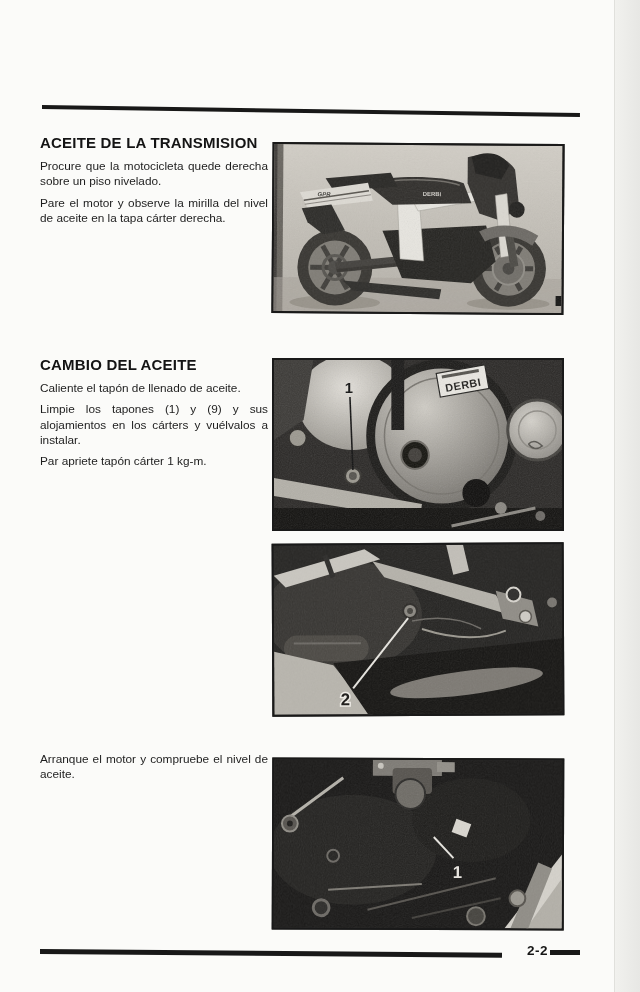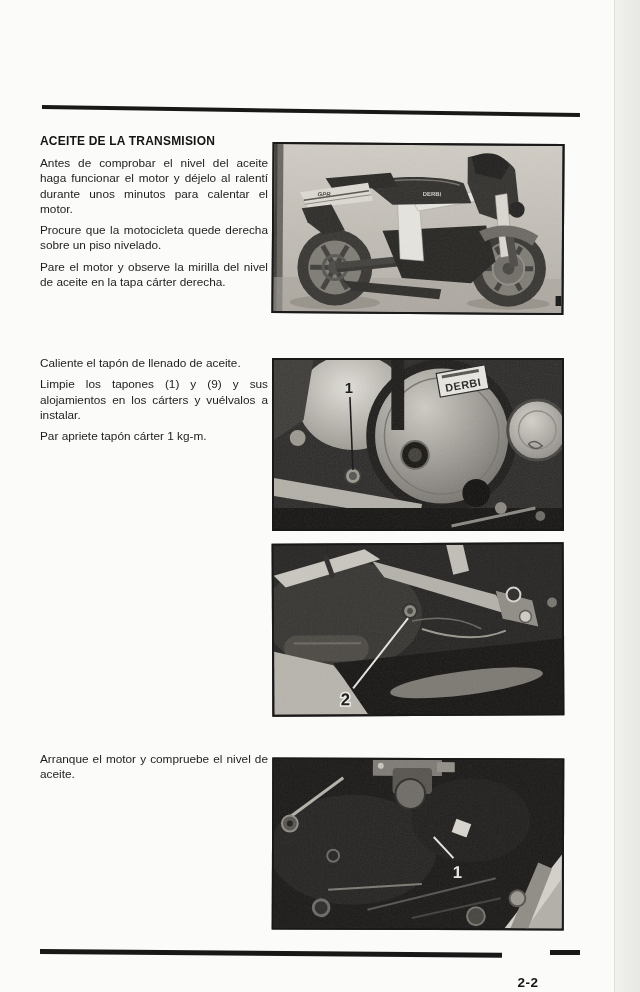--- a/index.html
+++ b/index.html
@@ -13,21 +13,21 @@
     position:absolute;top:0;right:0;width:25px;height:992px;
     background:linear-gradient(to right,#f1f1ee,#e7e7e4);
     border-left:1px solid #e0e0dc;
   }
   .top-rule{
     position:absolute;left:42px;top:105px;width:538px;height:4px;
     background:#181818;transform:rotate(0.85deg);transform-origin:left center;
   }
   .text-block{position:absolute;left:40px;width:228px;}
   .text-block h2{
-    font-size:12px;font-weight:bold;letter-spacing:.2px;
+    font-size:15px;font-weight:bold;letter-spacing:.2px;
     margin:0 0 8px 0;color:#141414;
   }
   .text-block p{
     font-size:11.8px;line-height:15.3px;margin:0 0 6px 0;
     text-align:justify;color:#1d1d1d;
   }
   figure{
     position:absolute;left:272px;width:292px;margin:0;padding:0;
     border:2px solid #191919;box-sizing:border-box;background:#2a2928;
   }
@@ -35,43 +35,43 @@
   #fig1{top:143px;height:171px;transform:rotate(0.4deg);}
   #fig2{top:358px;height:173px;}
   #fig3{top:543px;height:173px;transform:rotate(-0.25deg);}
   #fig4{top:758px;height:172px;transform:rotate(0.2deg);}
   .footer{position:absolute;left:40px;top:941px;width:560px;height:20px;}
   .footer-rule{
     position:absolute;left:0;top:8px;width:462px;height:5px;background:#181818;
     transform:rotate(0.45deg);transform-origin:left center;
   }
   .page-number{
-    position:absolute;left:468px;top:2px;width:40px;text-align:center;
-    font-size:13.5px;font-weight:bold;color:#151515;letter-spacing:.5px;margin-top:32px;
+    position:absolute;left:468px;top:2px;width:40px;text-align:right;
+    font-size:13.5px;font-weight:bold;color:#151515;letter-spacing:.5px;
   }
   .footer-dash{
     position:absolute;left:510px;top:9px;width:30px;height:5px;background:#181818;
   }
   .co{font-family:"Liberation Sans",sans-serif;font-weight:bold;}
 </style>
 </head>
 <body>
 
 <div class="scan-band"></div>
 
 <div class="top-rule"></div>
 
 <section class="text-block" style="top:134px">
   <h2>ACEITE DE LA TRANSMISION</h2>
-  <p>Antes de comprobar el nivel del aceite haga funcionar el motor y déjelo al ralentí durante unos minutos para calentar el motor.</p>
   <p>Procure que la motocicleta quede derecha sobre un piso nivelado.</p>
   <p>Pare el motor y observe la mirilla del nivel de aceite en la tapa cárter derecha.</p>
 </section>
 
 <section class="text-block" style="top:356px">
+  <h2>CAMBIO DEL ACEITE</h2>
   <p>Caliente el tapón de llenado de aceite.</p>
   <p>Limpie los tapones (1) y (9) y sus alojamientos en los cárters y vuélvalos a instalar.</p>
   <p>Par apriete tapón cárter 1 kg-m.</p>
 </section>
 
 <section class="text-block" style="top:752px">
   <p>Arranque el motor y compruebe el nivel de aceite.</p>
 </section>
 
 <figure id="fig1">

